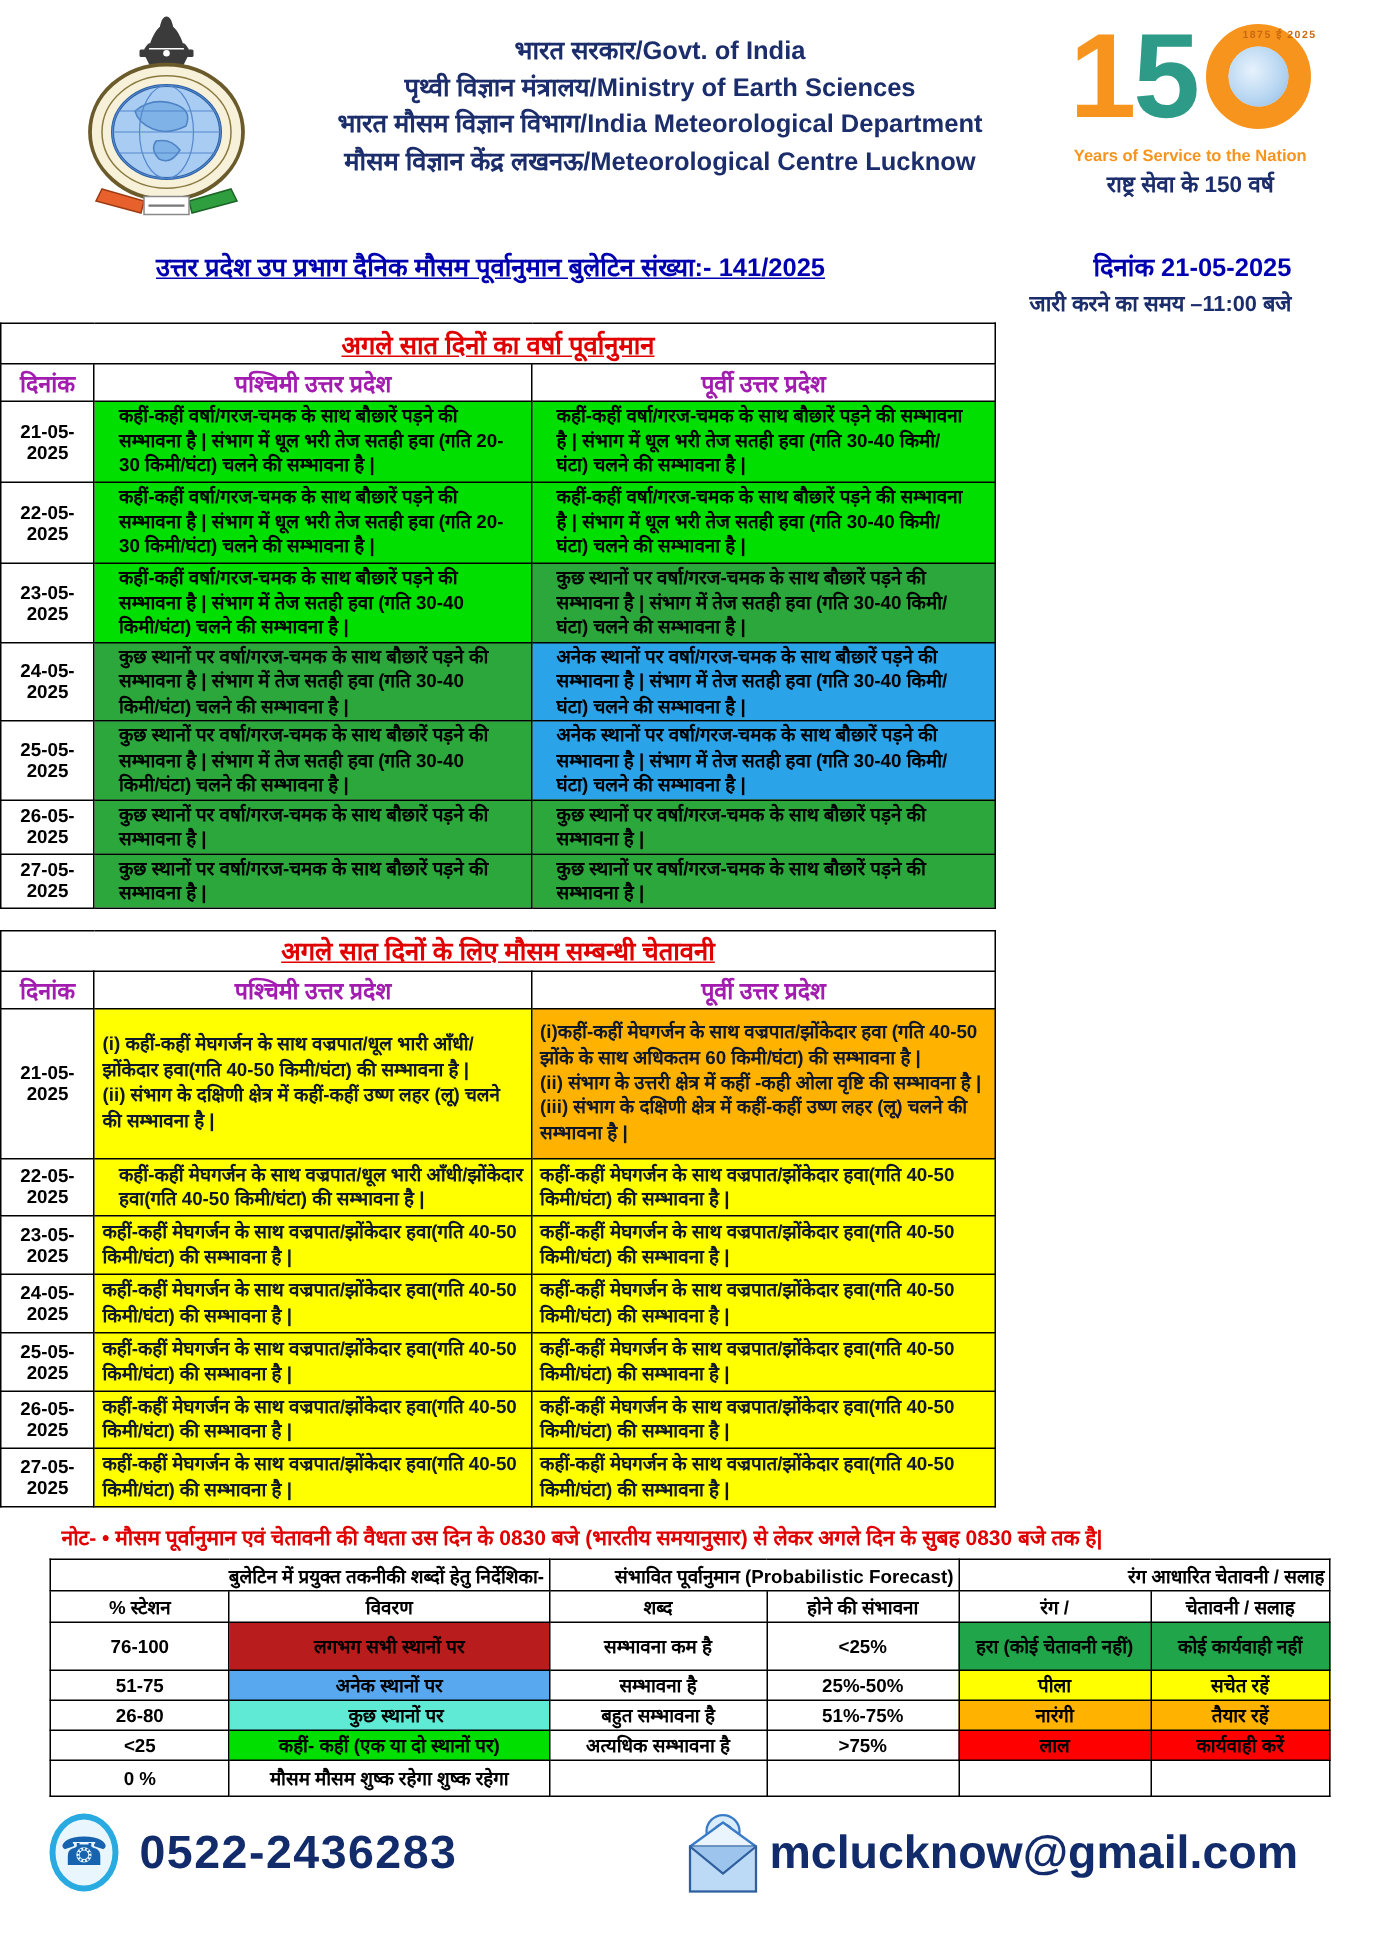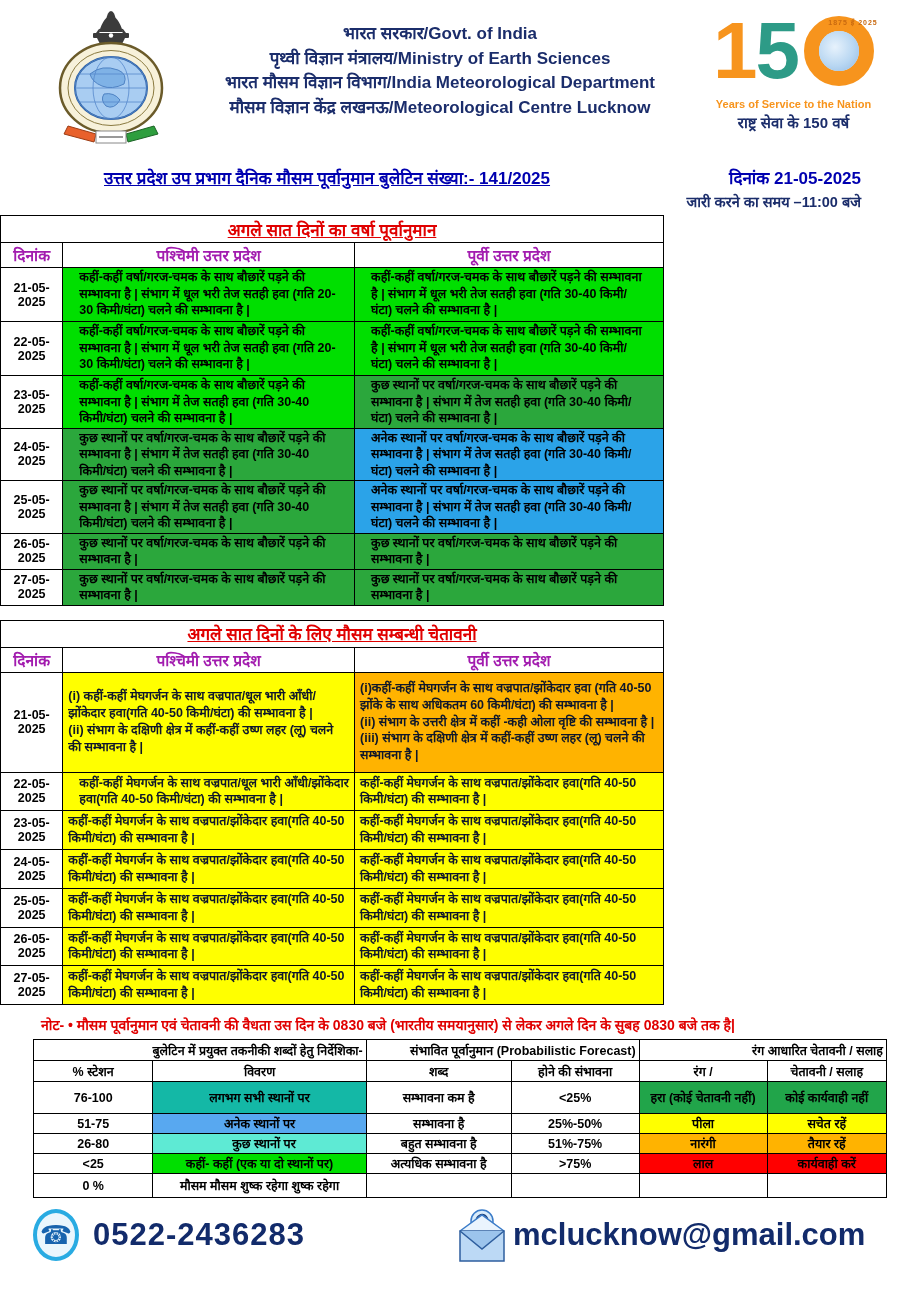--- a/index.html
+++ b/index.html
@@ -254,21 +254,21 @@
     <tr style="height:21px">
       <td>% स्टेशन</td>
       <td>विवरण</td>
       <td>शब्द</td>
       <td>होने की संभावना</td>
       <td>रंग /</td>
       <td>चेतावनी / सलाह</td>
     </tr>
     <tr style="height:32px">
       <td>76-100</td>
-      <td style="background-color: #14b8a6;">लगभग सभी स्थानों पर</td>
+      <td style="background-color: #b91c1c;">लगभग सभी स्थानों पर</td>
       <td>सम्भावना कम है</td>
       <td>&lt;25%</td>
       <td style="background-color: rgb(33, 165, 74);">हरा (कोई चेतावनी नहीं)</td>
       <td style="background-color: rgb(33, 165, 74);">कोई कार्यवाही नहीं</td>
     </tr>
     <tr style="height:20px">
       <td>51-75</td>
       <td style="background-color: rgb(88, 168, 240);">अनेक स्थानों पर</td>
       <td>सम्भावना है</td>
       <td>25%-50%</td>

